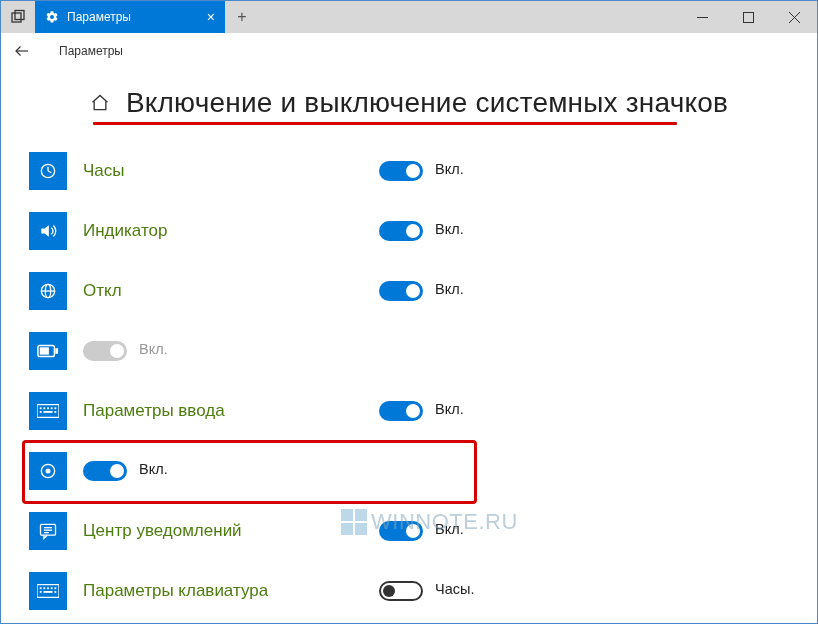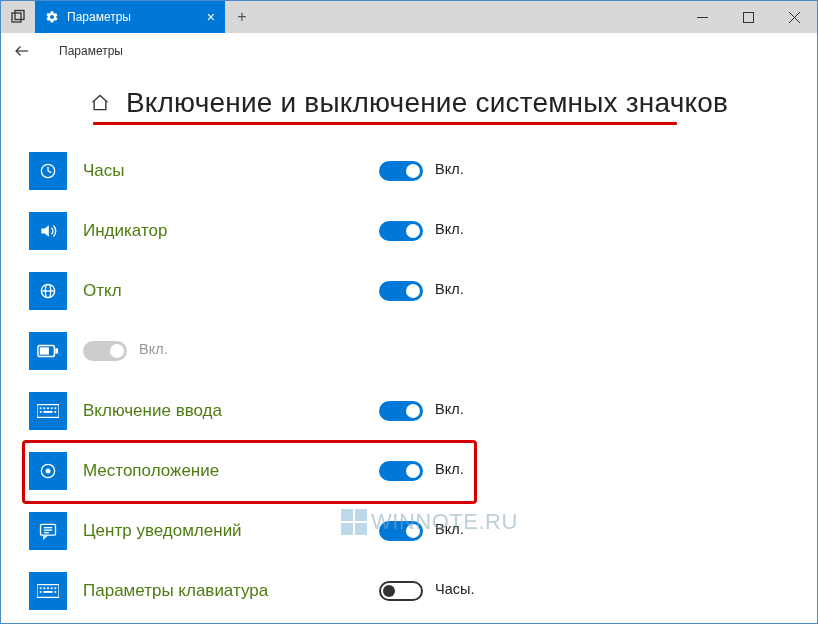--- a/index.html
+++ b/index.html
@@ -183,34 +183,33 @@
             <rect x="3" y="3" width="2" height="2"></rect>
             <rect x="7" y="3" width="2" height="2"></rect>
             <rect x="11" y="3" width="2" height="2"></rect>
             <rect x="15" y="3" width="2" height="2"></rect>
             <rect x="19" y="3" width="2" height="2"></rect>
             <rect x="3" y="7" width="2" height="2"></rect>
             <rect x="7" y="7" width="10" height="2"></rect>
             <rect x="19" y="7" width="2" height="2"></rect>
           </svg>
         </div>
-        <div class="item-label">Включение ввода</div>
+        <div class="item-label">Параметры ввода</div>
         <div class="item-controls">
           <div class="toggle on"></div>
           <div class="toggle-label">Вкл.</div>
         </div>
       </div>
       <div class="item" id="item-row-5">
         <div class="item-icon">
           <svg width="20" height="20" viewBox="0 0 24 24" stroke="#fff" stroke-width="1.6" fill="none">
             <circle cx="12" cy="12" r="8"></circle>
             <circle cx="12" cy="12" r="3" fill="#fff" stroke="none"></circle>
           </svg>
         </div>
-        <div class="item-label">Местоположение</div>
         <div class="item-controls">
           <div class="toggle on"></div>
           <div class="toggle-label">Вкл.</div>
         </div>
       </div>
       <div class="item" id="item-row-6">
         <div class="item-icon">
           <svg width="20" height="20" viewBox="0 0 24 24" stroke="#fff" stroke-width="1.6" fill="none">
             <rect x="3" y="4" width="18" height="13" rx="1.5"></rect>
             <line x1="7" y1="8" x2="17" y2="8"></line>

